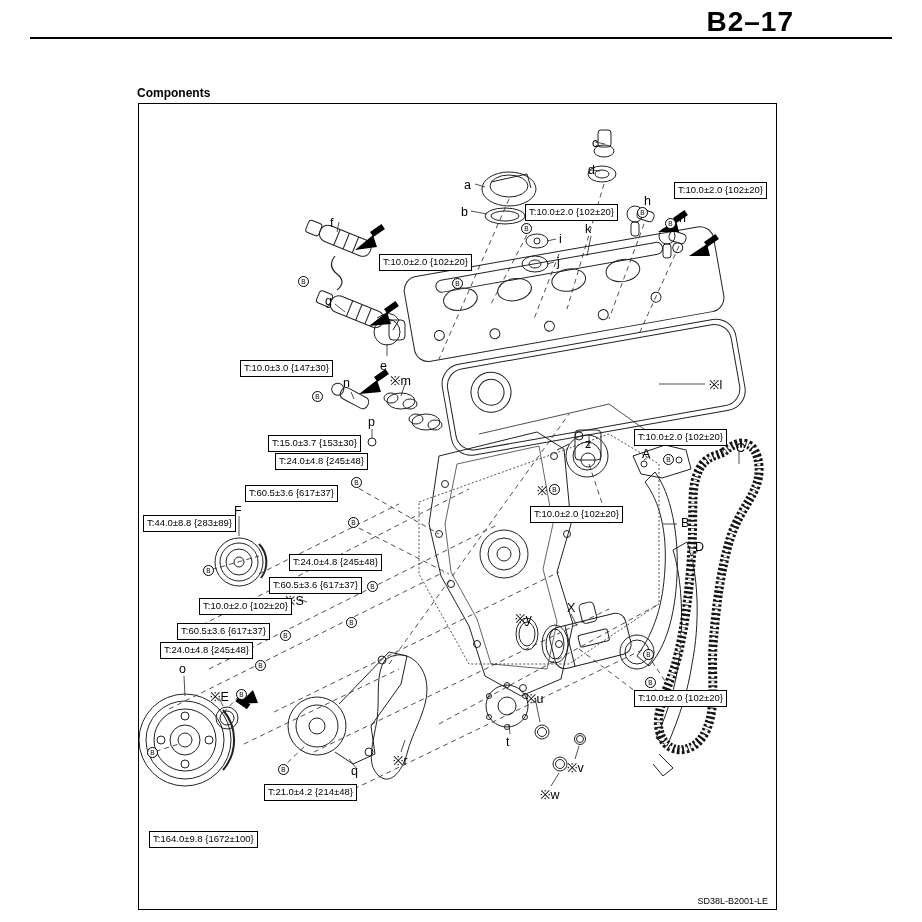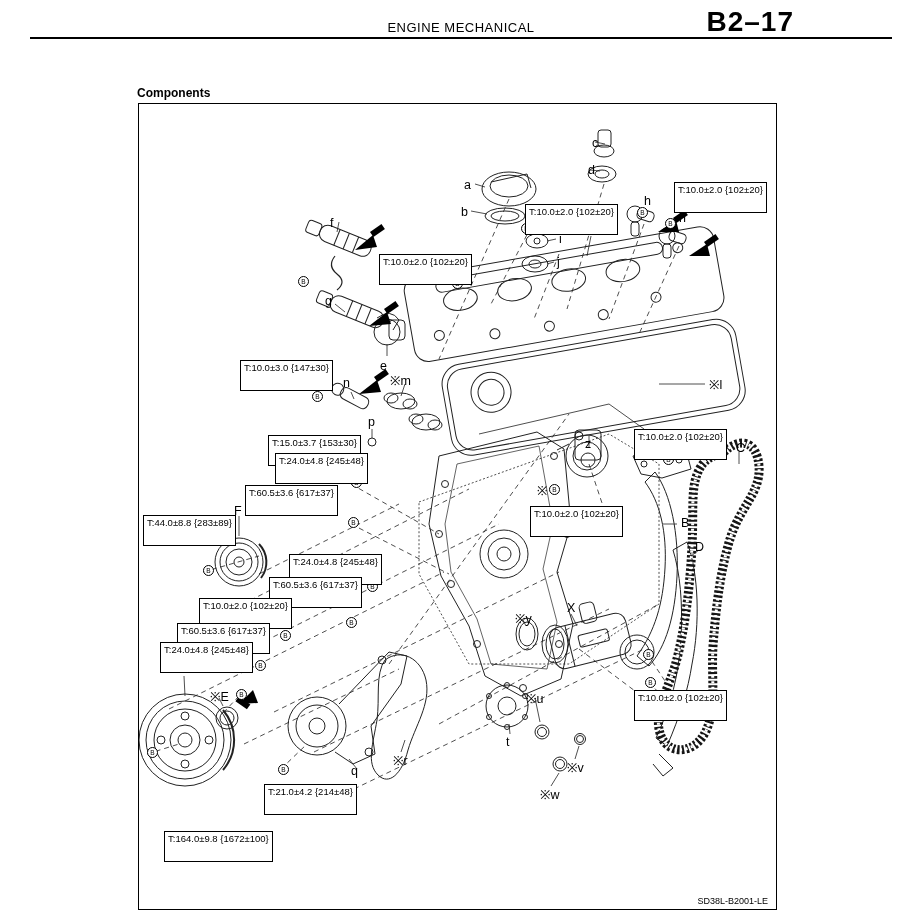--- a/index.html
+++ b/index.html
@@ -5,31 +5,30 @@
   html,body{margin:0;padding:0;background:#fff;}
   .page{position:relative;width:922px;height:922px;background:#fff;font-family:"Liberation Sans",sans-serif;color:#000;overflow:hidden;}
   .hdr-title{position:absolute;top:20px;left:0;width:100%;text-align:center;font-size:13px;letter-spacing:.5px;}
   .hdr-page{position:absolute;top:6px;right:128px;font-size:28px;font-weight:bold;letter-spacing:1px;}
   .hdr-rule{position:absolute;top:37px;left:30px;width:862px;height:0;border-top:2px solid #000;}
   .subsec{position:absolute;top:59px;left:137px;font-size:11.5px;font-weight:bold;}
   .subsec .num{margin-right:24px;}
   .components{position:absolute;top:86px;left:137px;font-size:12px;font-weight:bold;}
   .figure-box{position:absolute;left:138px;top:103px;width:637px;height:805px;border:1.5px solid #000;background:#fff;}
   .art{position:absolute;left:0;top:0;width:637px;height:805px;}
-  .callout{position:absolute;border:1px solid #000;background:#fff;font-size:9.5px;line-height:11px;padding:1px 3px 17px 3px;white-space:nowrap;z-index:6;}
+  .callout{position:absolute;border:1px solid #000;background:#fff;font-size:9.5px;line-height:11px;padding:1px 3px 3px 3px;white-space:nowrap;z-index:6;}
   .plabel{position:absolute;font-size:12.5px;z-index:5;white-space:nowrap;}
   .bmark{position:absolute;width:9px;height:9px;border:1px solid #000;border-radius:50%;background:#fff;font-size:6.5px;line-height:9px;text-align:center;z-index:5;}
   .figcode{position:absolute;right:8px;bottom:3px;font-size:9px;z-index:6;}
 </style>
 </head>
 <body>
 
 <div class="page">
 
-  <div class="hdr-title">ENGINE MECHANICAL</div>
   <div class="hdr-page">B2–17</div>
   <div class="hdr-rule"></div>
 
 
   <div class="components">Components</div>
 
   <div class="figure-box">
 
     <svg class="art" viewBox="0 0 637 805">
       <g stroke="#222" stroke-width="1" fill="none">
@@ -337,21 +336,21 @@
     <div class="callout" style="left:129px;top:331px">T:15.0±3.7 {153±30}</div>
     <div class="callout" style="left:136px;top:349px">T:24.0±4.8 {245±48}</div>
     <div class="callout" style="left:106px;top:381px">T:60.5±3.6 {617±37}</div>
     <div class="callout" style="left:4px;top:411px">T:44.0±8.8 {283±89}</div>
     <div class="callout" style="left:150px;top:450px">T:24.0±4.8 {245±48}</div>
     <div class="callout" style="left:130px;top:473px">T:60.5±3.6 {617±37}</div>
     <div class="callout" style="left:60px;top:494px">T:10.0±2.0 {102±20}</div>
     <div class="callout" style="left:38px;top:519px">T:60.5±3.6 {617±37}</div>
     <div class="callout" style="left:21px;top:538px">T:24.0±4.8 {245±48}</div>
     <div class="callout" style="left:125px;top:680px">T:21.0±4.2 {214±48}</div>
-    <div class="callout" style="left:25px;top:727px">T:164.0±9.8 {1672±100}</div>
+    <div class="callout" style="left:10px;top:727px">T:164.0±9.8 {1672±100}</div>
     <div class="callout" style="left:391px;top:402px">T:10.0±2.0 {102±20}</div>
     <div class="callout" style="left:495px;top:325px">T:10.0±2.0 {102±20}</div>
     <div class="callout" style="left:495px;top:586px">T:10.0±2.0 {102±20}</div>
 
     <span class="plabel" style="left:325px;top:74px">a</span>
     <span class="plabel" style="left:322px;top:101px">b</span>
     <span class="plabel" style="left:453px;top:32px">c</span>
     <span class="plabel" style="left:449px;top:59px">d</span>
     <span class="plabel" style="left:241px;top:255px">e</span>
     <span class="plabel" style="left:191px;top:112px">f</span>

